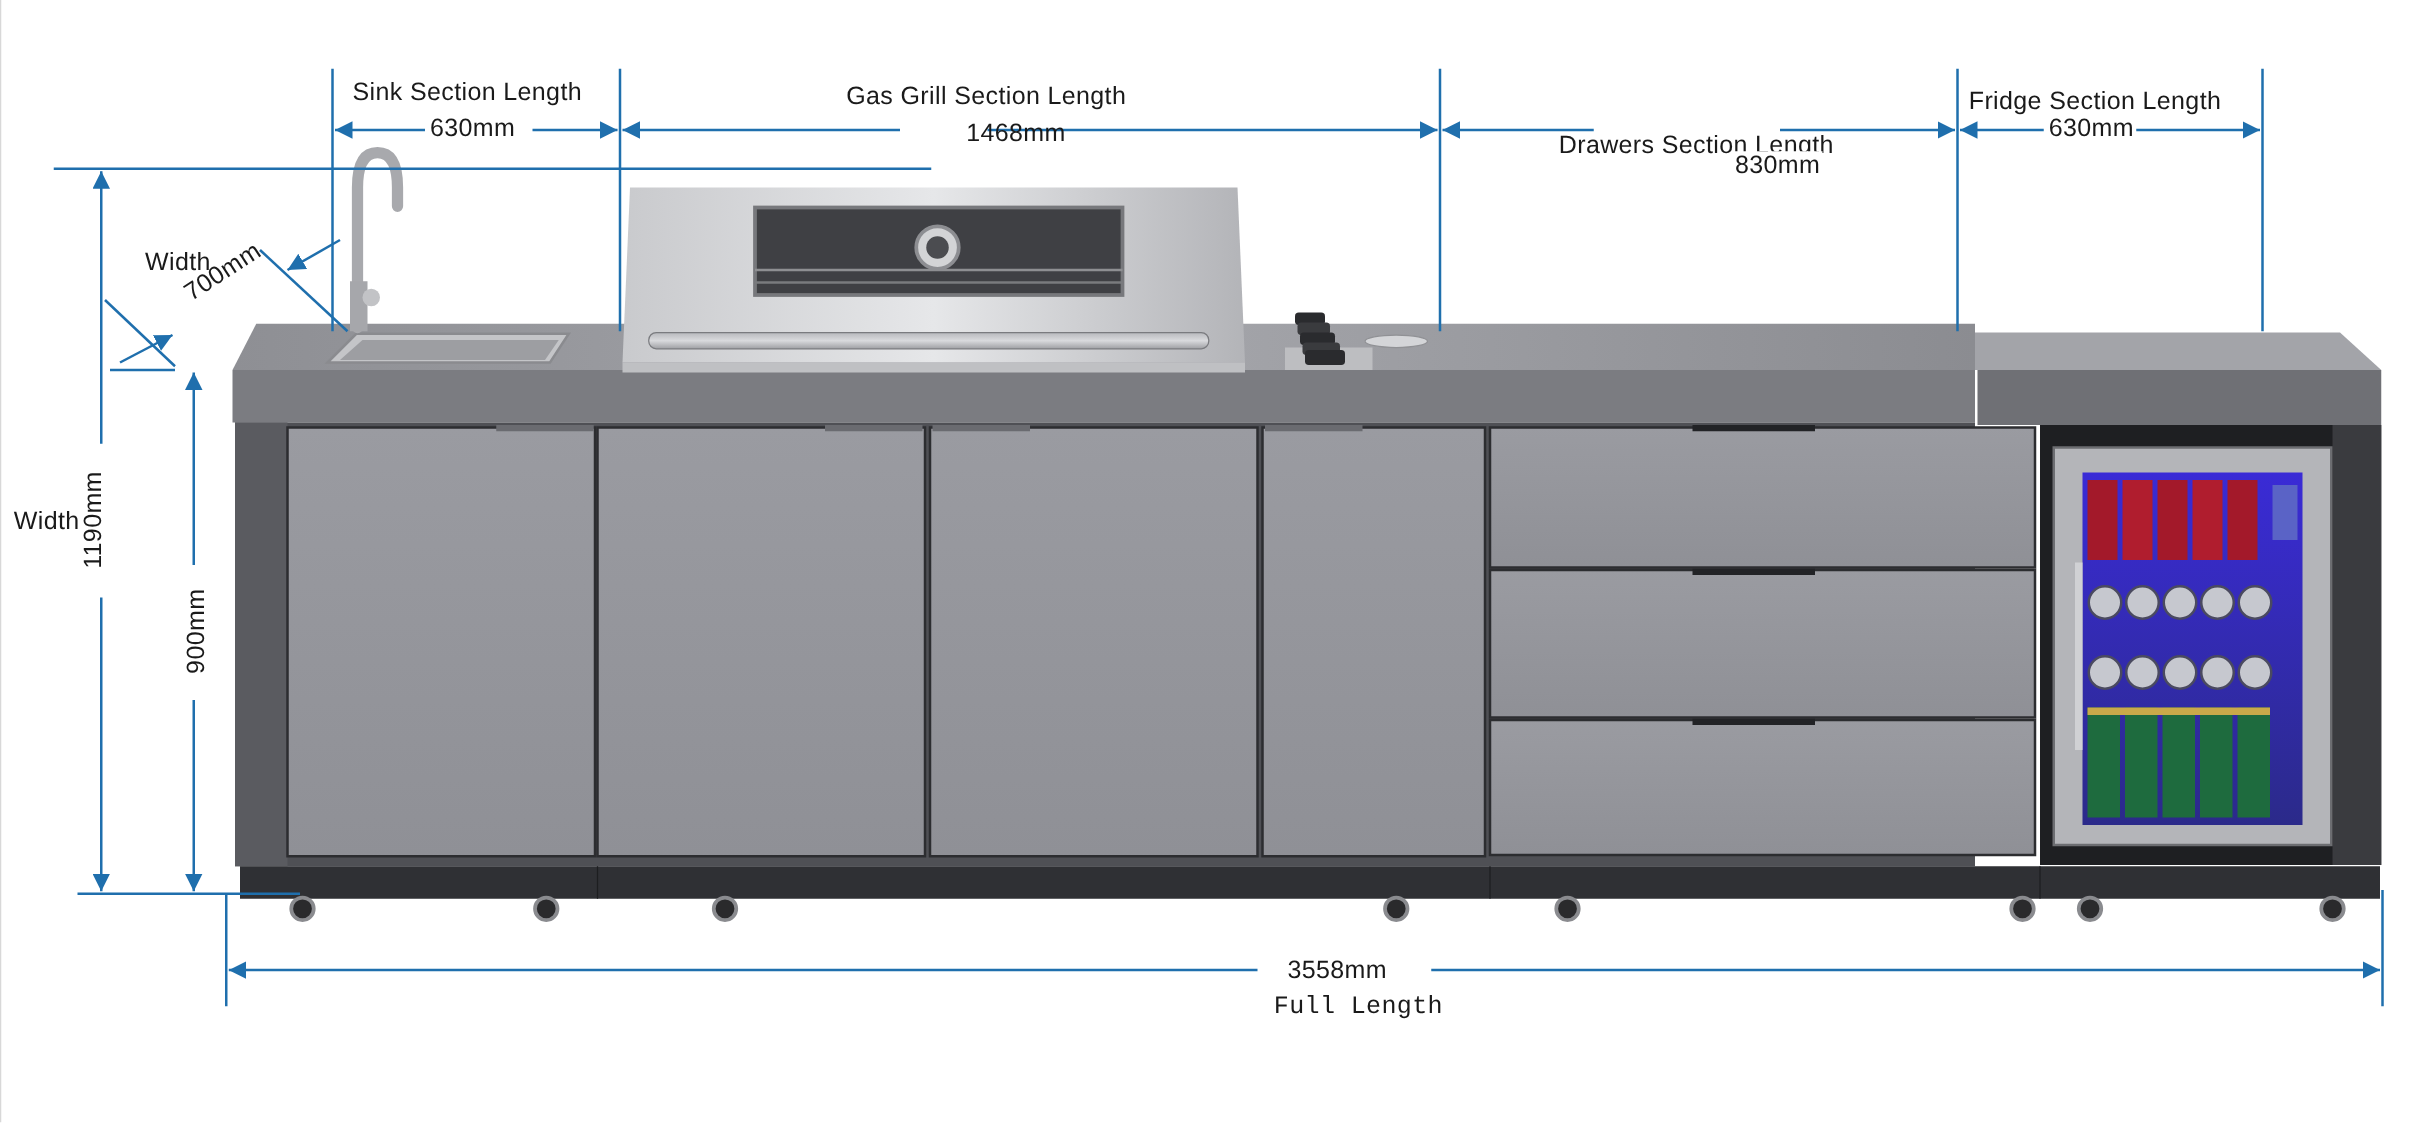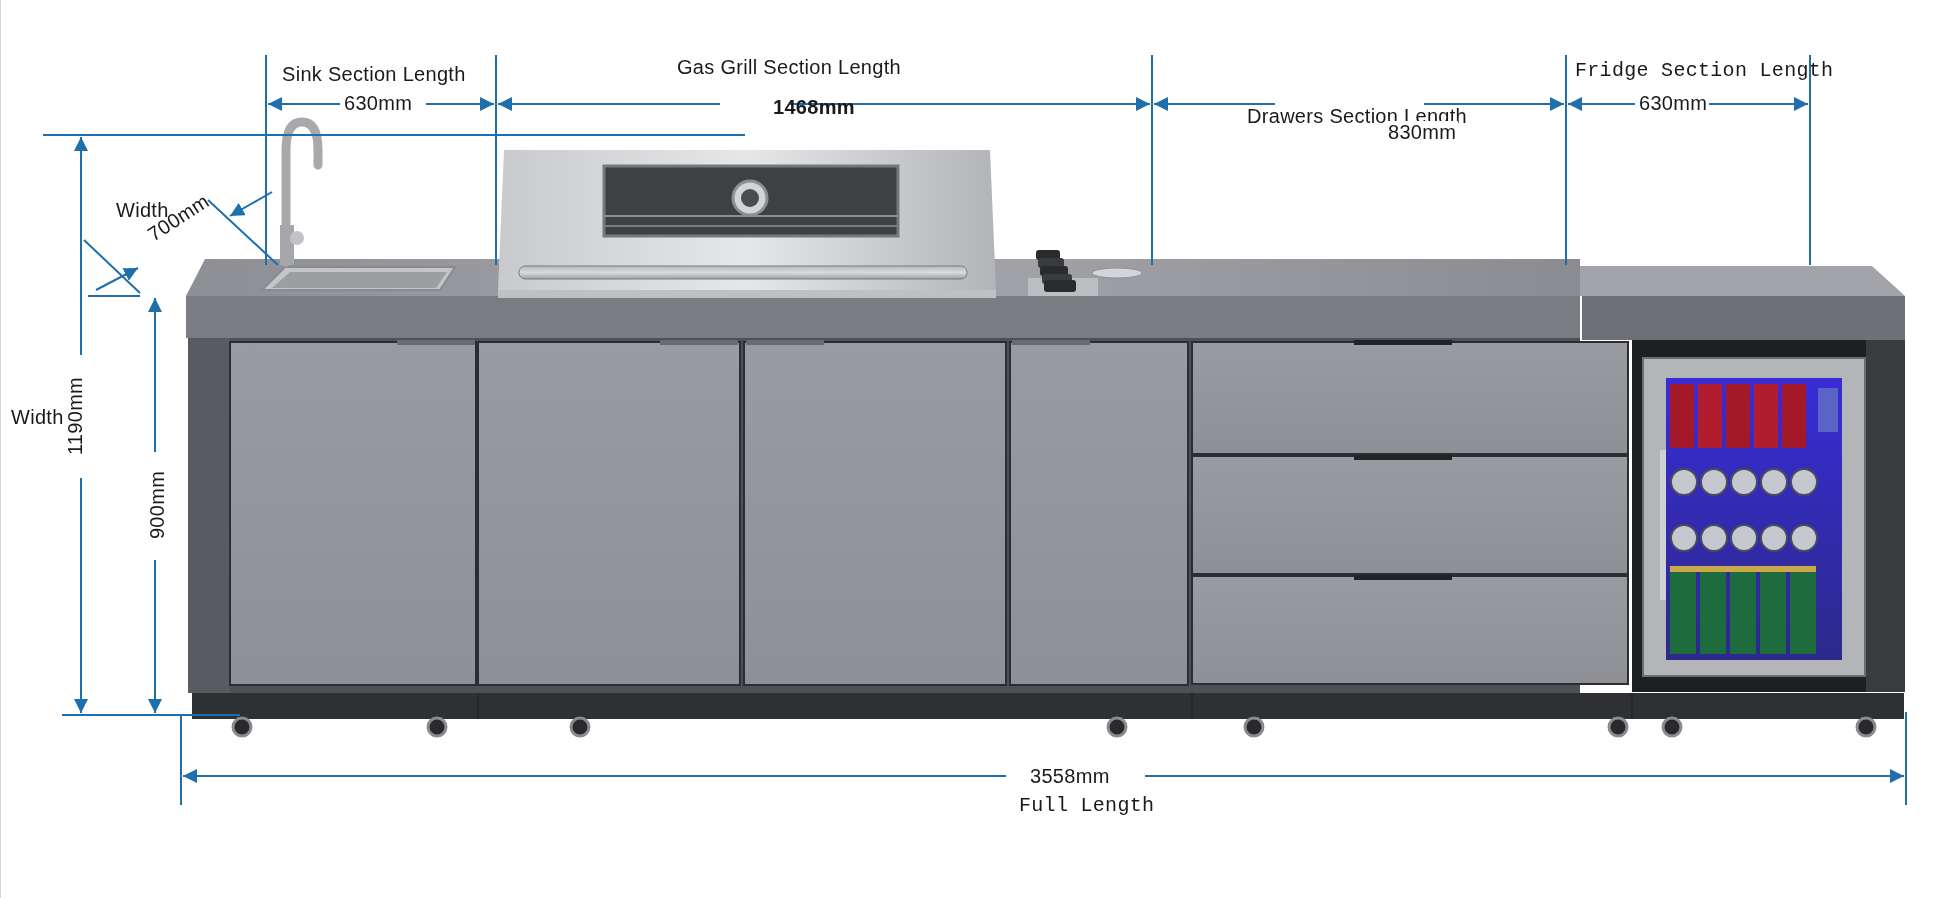--- a/index.html
+++ b/index.html
@@ -194,27 +194,27 @@
     <line x1="84" y1="240" x2="140" y2="293"></line>
     <line x1="208" y1="200" x2="278" y2="265"></line>
     <line x1="96" y1="290" x2="138" y2="268" marker-end="url(#arr)"></line>
     <line x1="272" y1="192" x2="230" y2="216" marker-end="url(#arr)"></line>
   </g>
 </svg>
 
 <div class="lbl nobg" style="left:280px; top:63px;text-align:right;">Sink Section Length</div>
 <div class="lbl" style="left:342px; top:92px;">630mm</div>
 
-<div class="lbl nobg" style="left:675px; top:56px;">Gas Grill Section Length</div>
-<div class="lbl nobg" style="left:771px; top:96px;font-weight:bold;">1468mm</div>
+<div class="lbl nobg" style="left:675px; top:66px;">Gas Grill Section Length</div>
+<div class="lbl nobg" style="left:771px; top:96px;">1468mm</div>
 
 <div class="lbl nobg" style="left:1245px; top:65px;margin-top:40px;">Drawers Section Length</div>
 <div class="lbl" style="left:1386px; top:91px;margin-top:30px;">830mm</div>
 
-<div class="lbl nobg" style="left:1573px; top:60px;font-family:Liberation Mono, monospace;">Fridge Section Length</div>
+<div class="lbl nobg" style="left:1573px; top:70px;">Fridge Section Length</div>
 <div class="lbl" style="left:1637px; top:92px;">630mm</div>
 
 <div class="lbl nobg" style="left:114px; top:199px;">Width</div>
 <div class="lbl nobg" style="left:142px; top:228px; transform:rotate(-33deg); transform-origin:left top;">700mm</div>
 
 <div class="lbl nobg" style="left:9px; top:406px;">Width</div>
 <div class="lbl" style="left:34px; top:405px; transform:rotate(-90deg); transform-origin:center;">1190mm</div>
 <div class="lbl" style="left:121px; top:494px; transform:rotate(-90deg); transform-origin:center;">900mm</div>
 
 <div class="lbl" style="left:1028px; top:765px;text-align:right;">3558mm</div>

